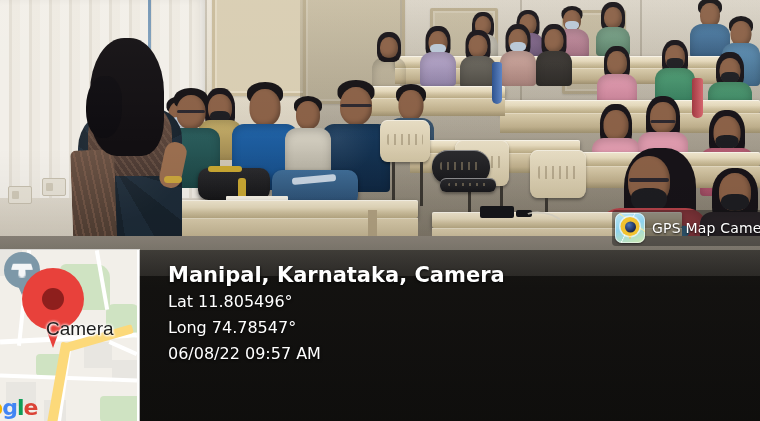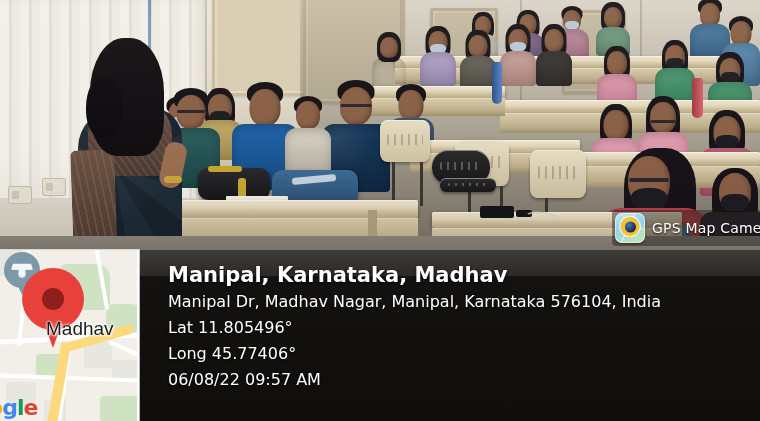--- a/index.html
+++ b/index.html
@@ -644,29 +644,28 @@
         <div class="bubble"></div>
         <div class="tail"></div>
         <div class="cap"></div>
       </div>
 
       <div class="pin-big">
         <div class="spike"></div>
         <div class="bulb"></div>
       </div>
 
-      <div class="map-label">Madhav</div>
+      <div class="map-label">Camera</div>
 
       <div class="goog">
         <i class="g3">o</i><i class="g1">g</i><i class="g5">l</i><i class="g2">e</i>
       </div>
     </div>
 
     <div class="stamp-text">
-      <div class="st-title">Manipal, Karnataka, Madhav</div>
-      <div class="st-line">Manipal Dr, Madhav Nagar, Manipal, Karnataka 576104, India</div>
+      <div class="st-title">Manipal, Karnataka, Camera</div>
       <div class="st-line">Lat 11.805496°</div>
-      <div class="st-line">Long 45.77406°</div>
+      <div class="st-line">Long 74.78547°</div>
       <div class="st-line">06/08/22 09:57 AM</div>
     </div>
   </div>
 
 </div>
 
 </body></html>

